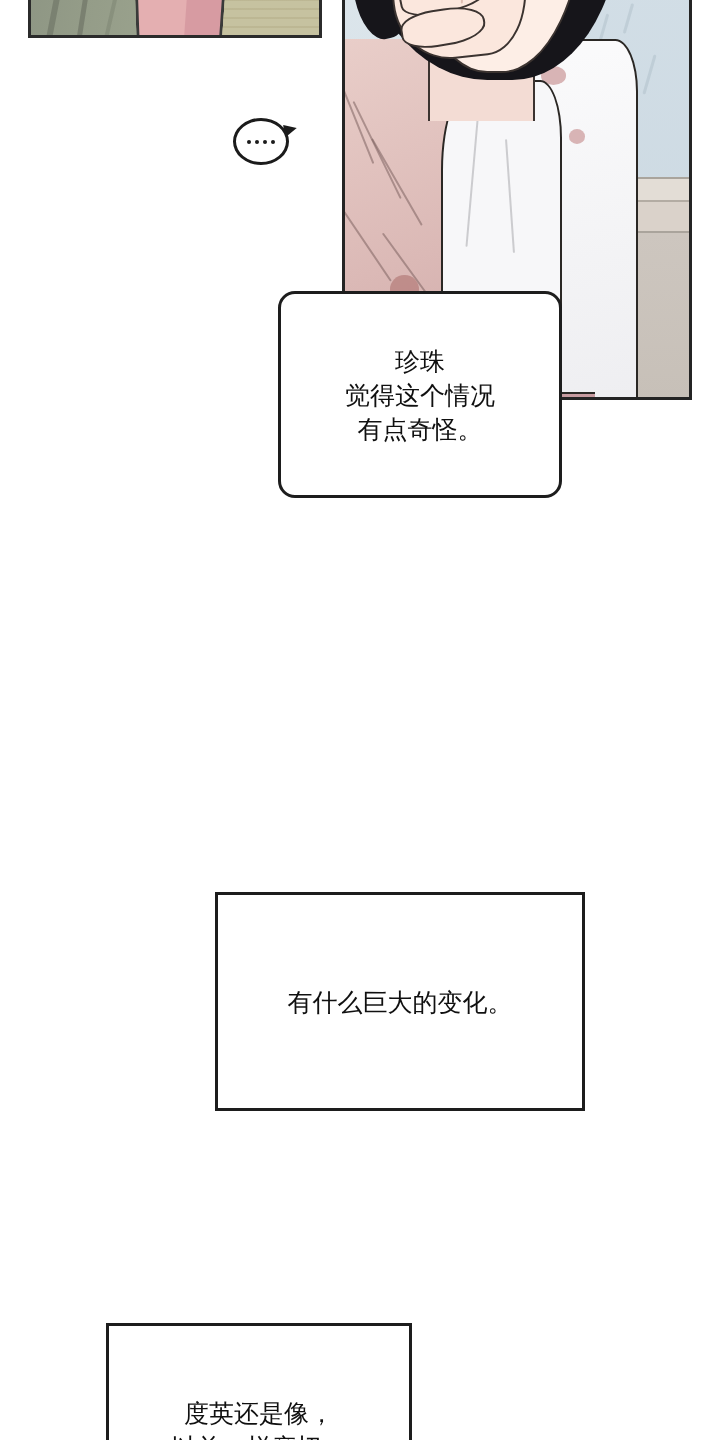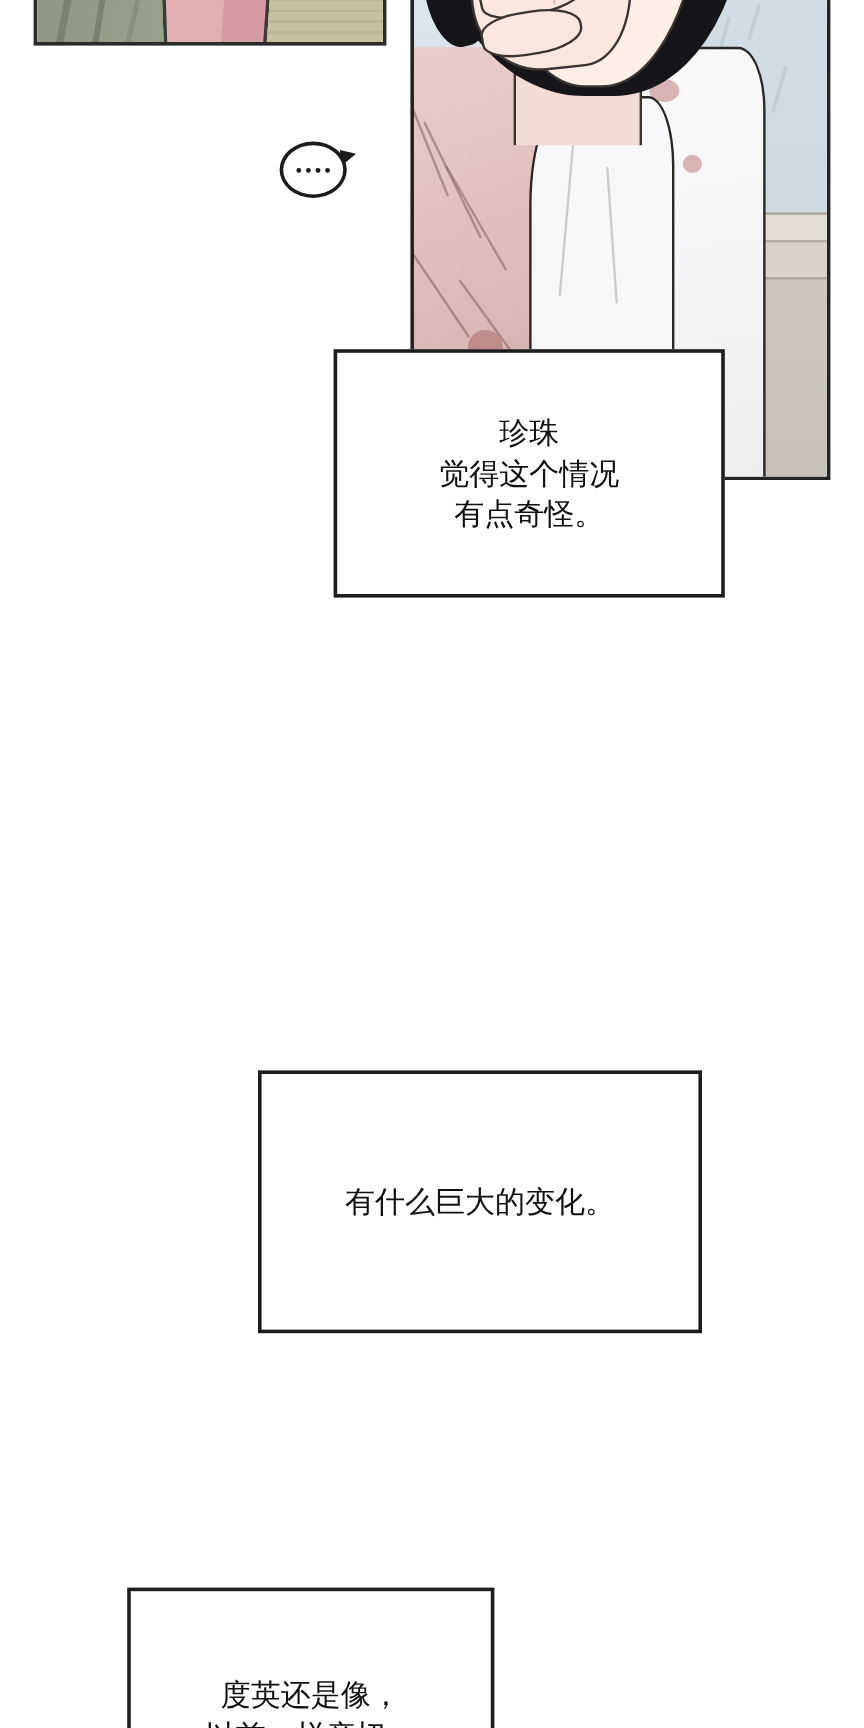--- a/index.html
+++ b/index.html
@@ -347,22 +347,23 @@
     text-align: center;
     color: #101010;
     font-family: "Liberation Sans", "DejaVu Sans", sans-serif;
     font-weight: 500;
     line-height: 1.36;
     white-space: pre-line;
     z-index: 5;
   }
   #textbox-1 {
     left: 278px;  top: 291px;
-    width: 326px; height: 207px;
+    width: 284px; height: 207px;
     font-size: 25px;
+    border-radius: 17px;
   }
   #textbox-2 {
     left: 118px;  top: 731px;
     width: 150px; height: 104px;
     font-size: 22px;
   }
   #textbox-3 {
     left: 215px;  top: 892px;
     width: 370px; height: 219px;
     font-size: 25px;

